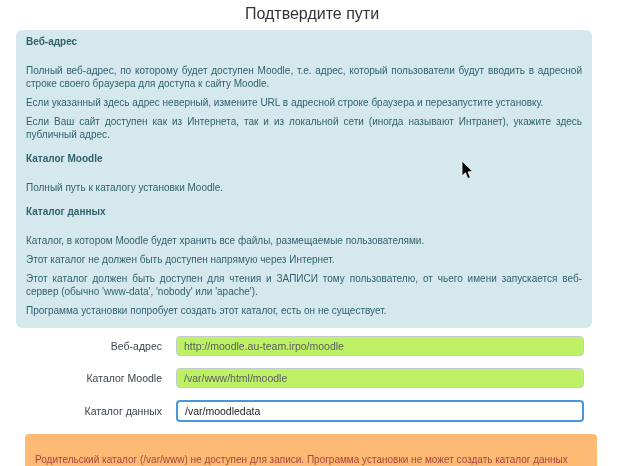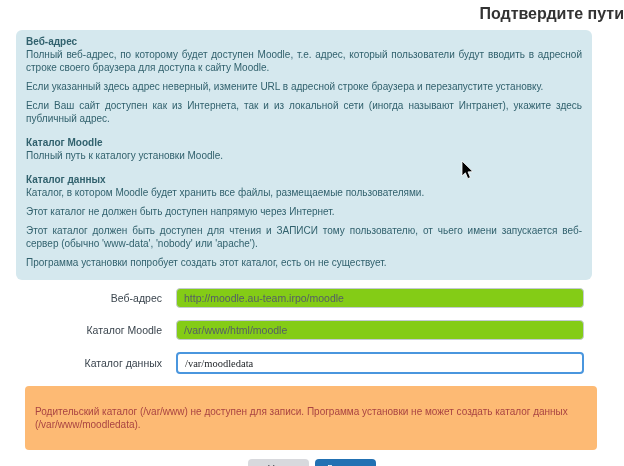--- a/index.html
+++ b/index.html
@@ -6,23 +6,23 @@
   html, body { margin: 0; padding: 0; }
   body {
     width: 624px; height: 466px;
     background: #ffffff;
     font-family: "Liberation Sans", "DejaVu Sans", sans-serif;
     overflow: hidden;
   }
   .page { position: relative; width: 624px; height: 466px; }
 
   .page-title {
-    text-align: right;
+    text-align: center;
     font-size: 16px;
-    font-weight: bold;
+    font-weight: normal;
     color: #333333;
     margin: 5px 0 7px 0;
   }
 
   
   .alert-info {
     margin-left: 16px;
     width: 576px;
     background: #d5e8ee;
     color: #31616d;
@@ -34,21 +34,21 @@
   .alert-info .sec-head {
     font-weight: bold;
     line-height: 13px;
     margin: 0;
   }
   .alert-info p {
     margin: 0 0 6px 0;
     line-height: 13px;
     text-align: justify;
   }
-  .alert-info .sec-head + p { margin-top: 0; }
+  .alert-info .sec-head + p { margin-top: 16px; }
 
   
   .form-area { margin-top: 8px; }
   .form-row {
     display: flex;
     align-items: center;
     margin: 0 16px 12px 16px;
   }
   .form-row label {
     width: 146px;
@@ -60,30 +60,29 @@
   .form-row input {
     width: 408px;
     height: 20px;
     font-family: "Liberation Sans", "DejaVu Sans", sans-serif;
     font-size: 10.5px;
     padding: 2px 7px;
     border-radius: 4px;
     outline: none;
   }
   .form-row input.is-disabled {
-    background: #84cc16;
+    background: #bef264;
     border: 1px solid #c3cbd2;
     color: #555e66;
   }
   .form-row input.is-focused {
     background: #ffffff;
     border: 2px solid #4a96de;
     color: #212529;
     height: 22px;
-    font-family: Liberation Serif, serif;
   }
 
   
   .alert-danger {
     margin: 10px 27px 9px 25px;
     background: #fdba74;
     color: #a94442;
     border-radius: 4px;
     padding: 19px 10px;
     font-size: 10px;

